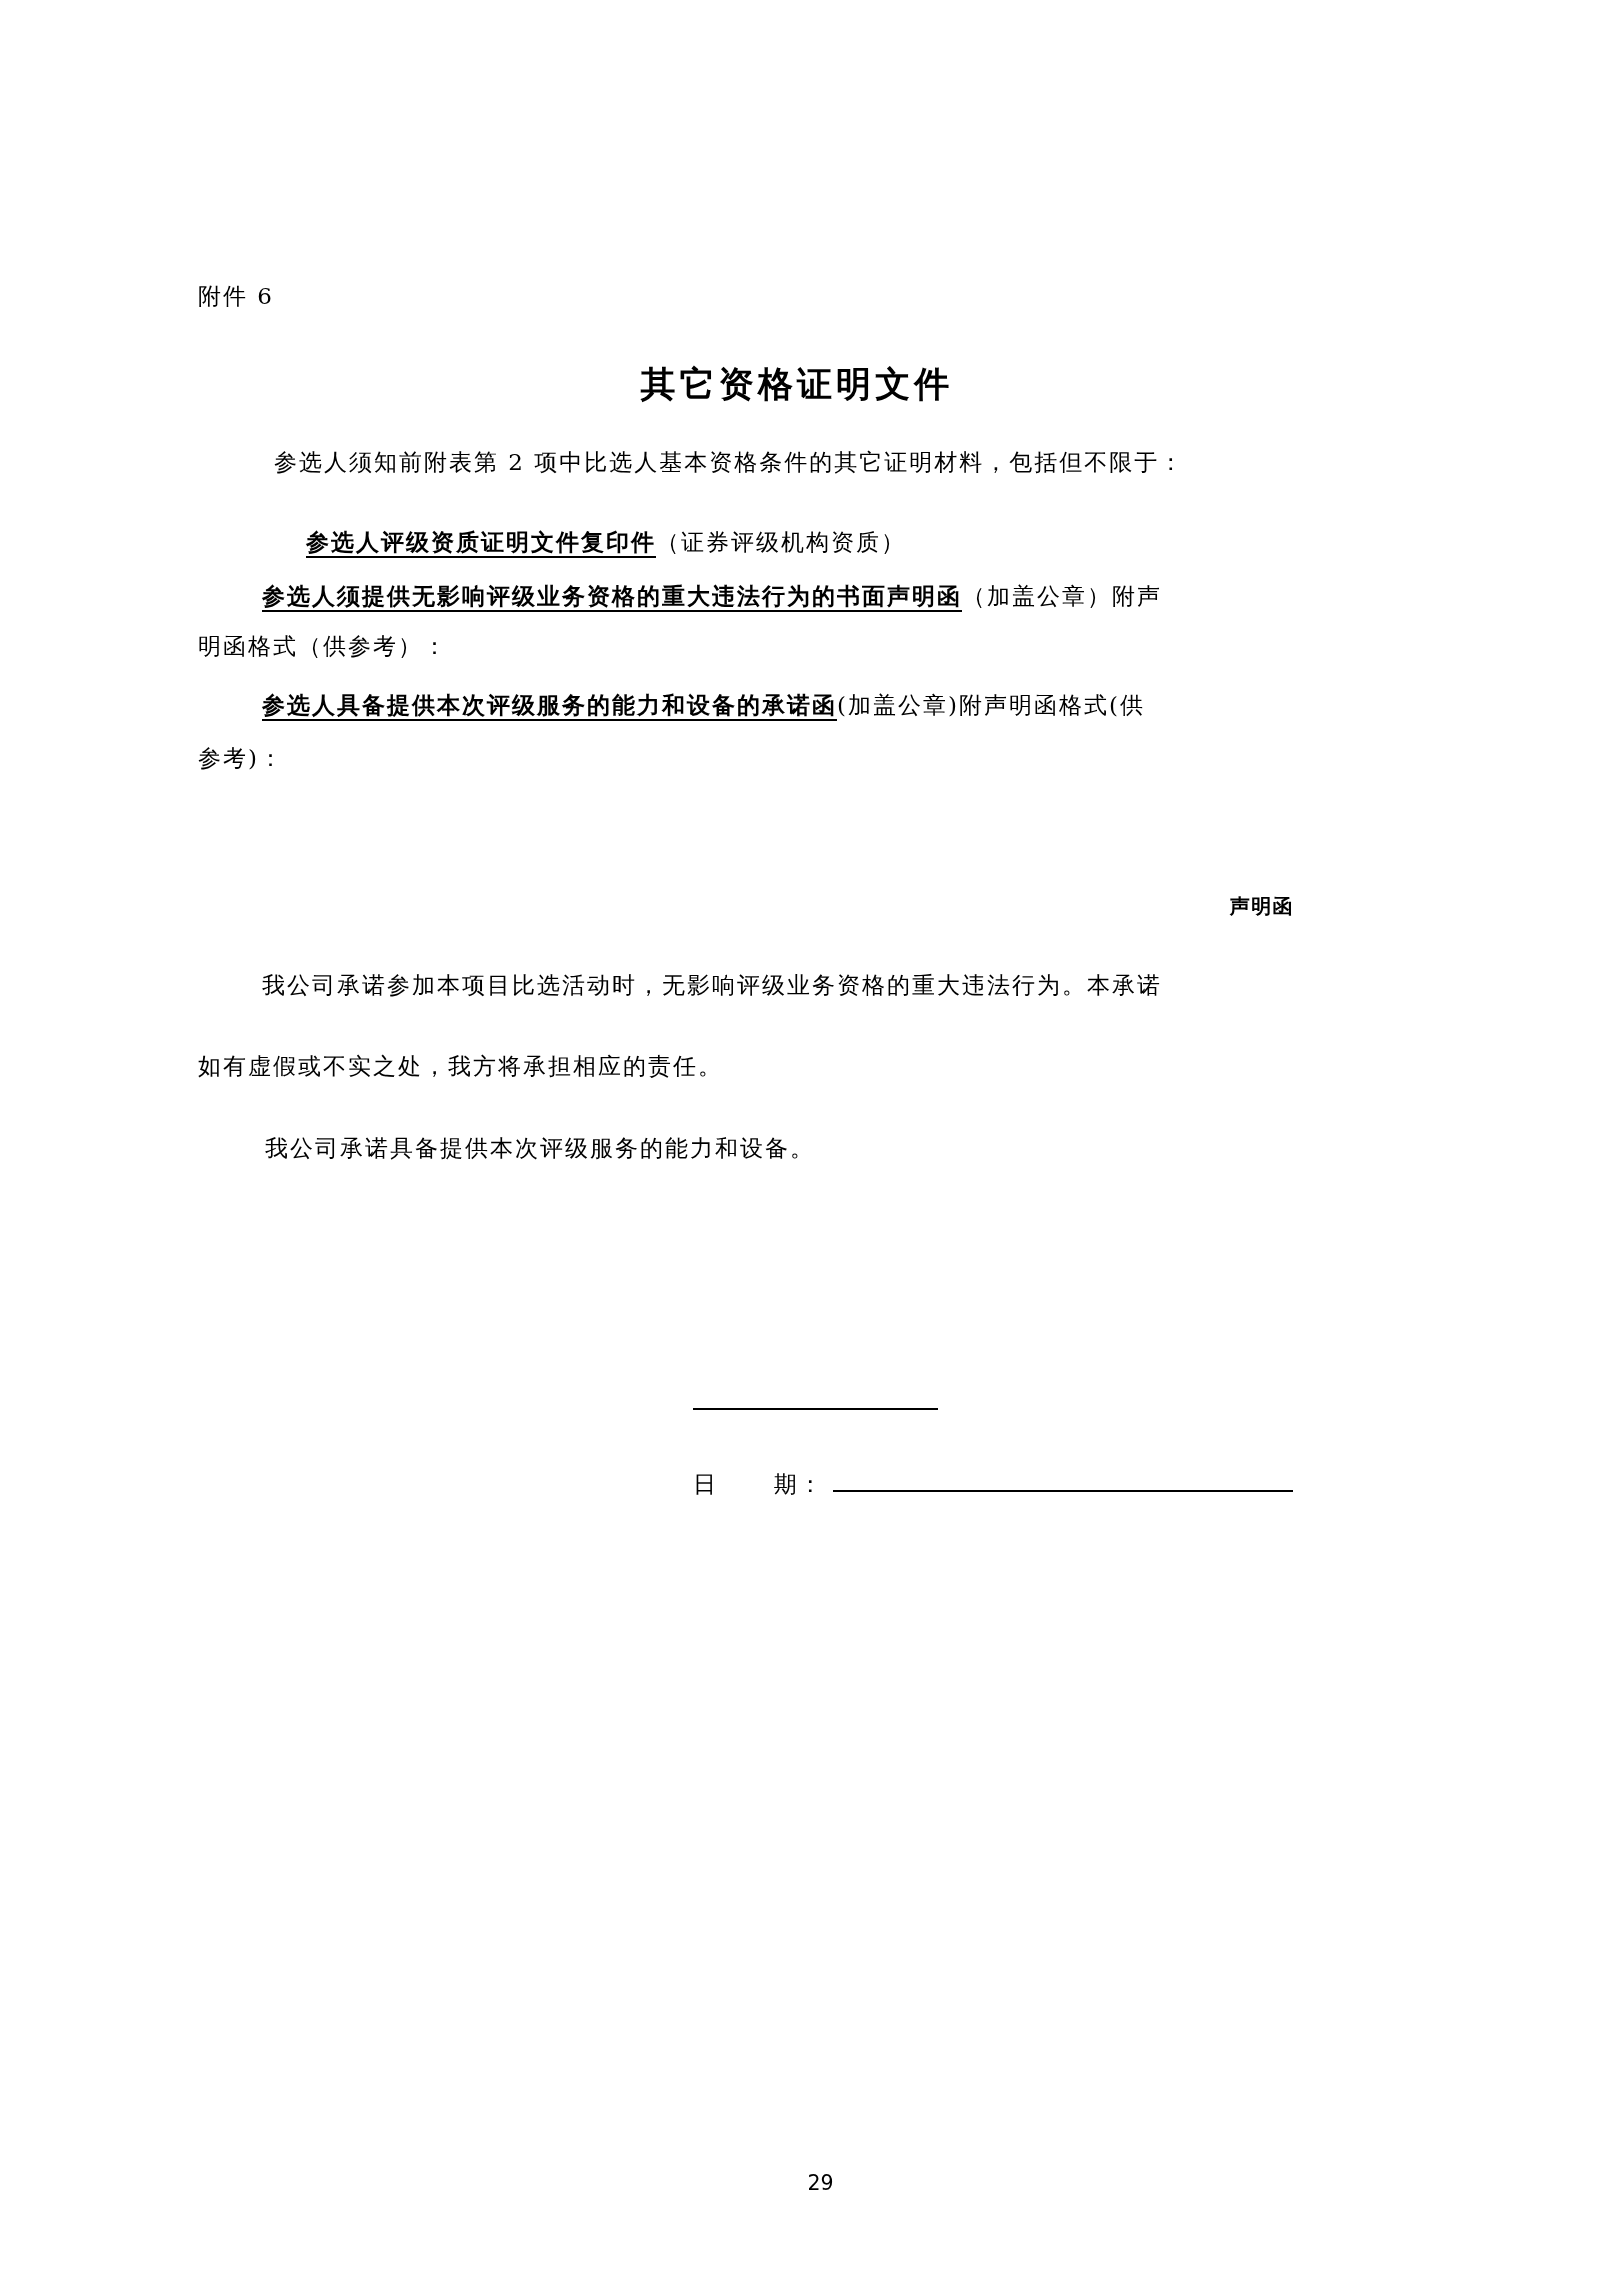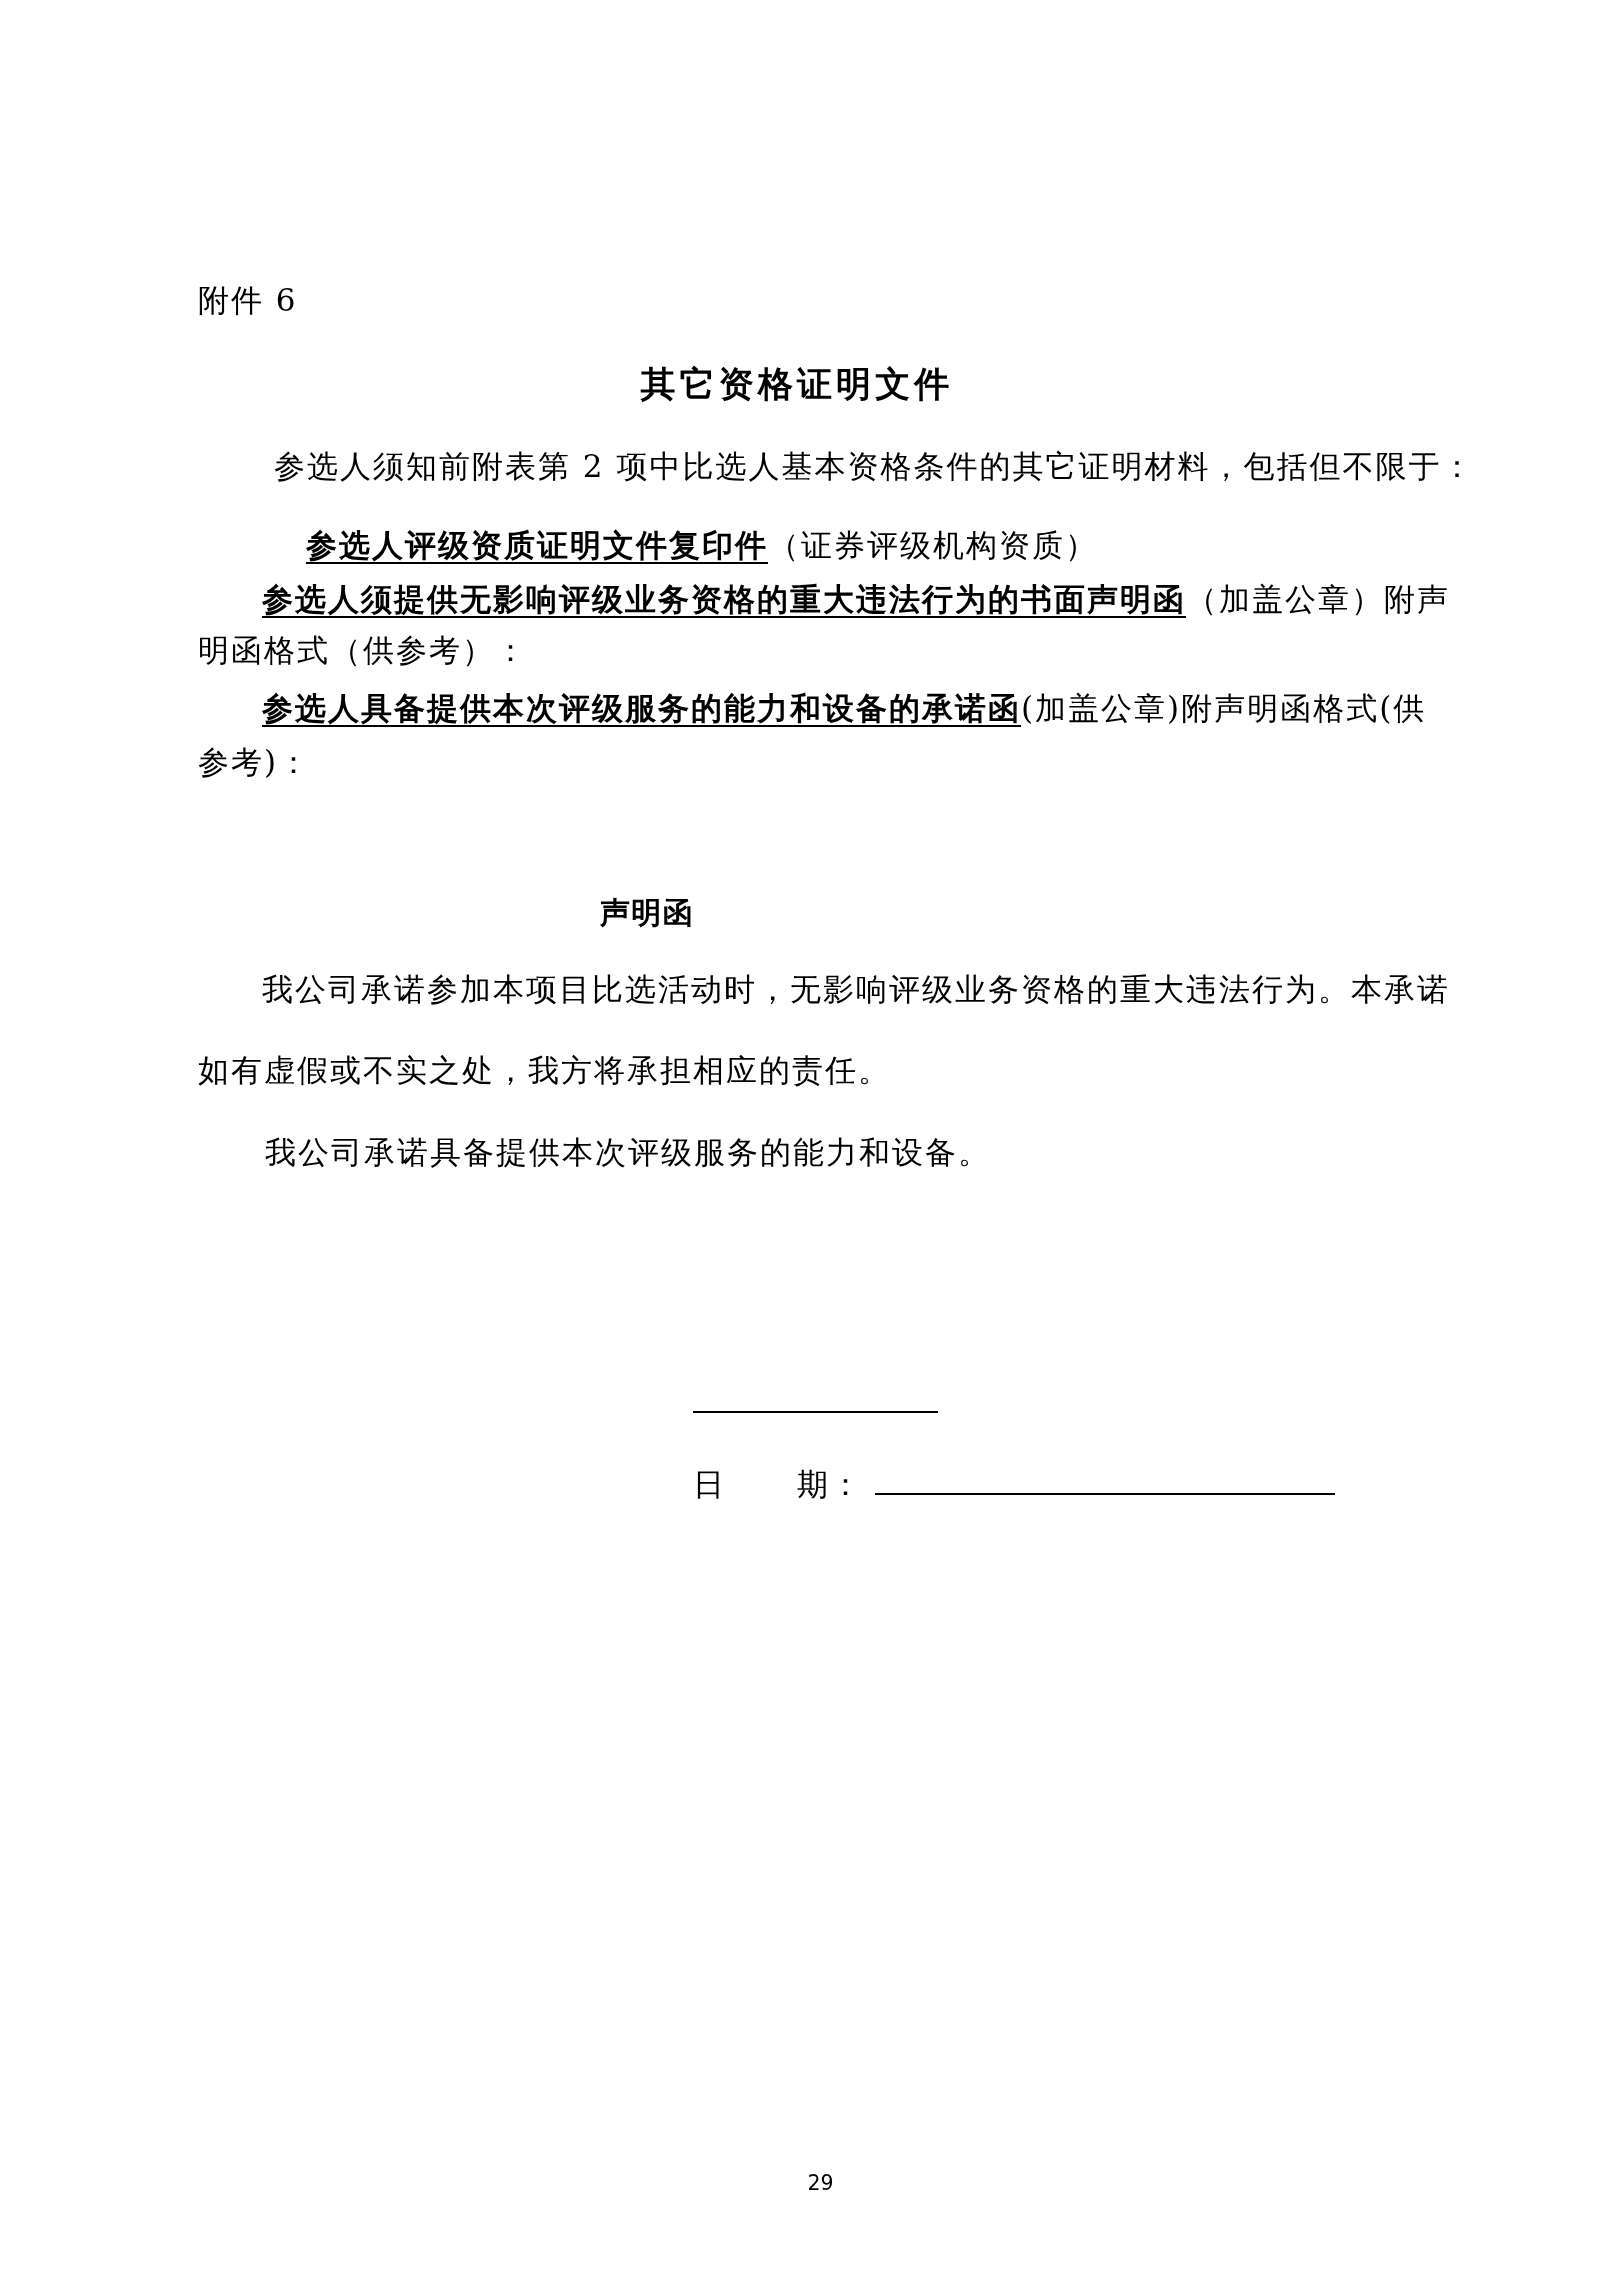--- a/index.html
+++ b/index.html
@@ -1,23 +1,23 @@
 <!DOCTYPE html>
 <html style="font-size:11px"><head>
 <meta charset="utf-8">
 <style>
   html, body { margin: 0; padding: 0; background: #ffffff; }
   body { width: 1623px; height: 2295px; position: relative; overflow: hidden;
          font-family: "DejaVu Serif", "Liberation Serif", serif; color: #000; }
   .abs { position: absolute; white-space: nowrap; }
-  .body-text { font-size: 31px; letter-spacing: 2px; line-height: 1; }
+  .body-text { font-size: 23px; letter-spacing: 2px; line-height: 1; }
   .bold { font-weight: bold; }
   .ul { text-decoration: underline; text-decoration-thickness: 2px; text-underline-offset: 5.5px; }
   .title { font-size: 35px; font-weight: bold; letter-spacing: 4.1px; left: 0; width: 1594px; text-align: center; }
-  .subtitle { font-size: 30px; font-weight: bold; left: 0; width: 1294px; text-align: center; letter-spacing: 1.4px; }
+  .subtitle { font-size: 20px; font-weight: bold; left: 0; width: 1294px; text-align: right; letter-spacing: 1.4px; }
   .blank { display: inline-block; border-bottom: 2px solid #000; vertical-align: baseline; height: 20.5px; }
   .pagenum { font-family: "DejaVu Sans", "Liberation Sans", sans-serif; font-size: 20.5px; left: 9px; width: 1623px; text-align: center; }
 </style>
 </head>
 <body>
 
 <div class="abs body-text" style="left:198px; top:285px;">附件 6</div>
 
 <div class="abs title" style="top:361px;">其它资格证明文件</div>
 

